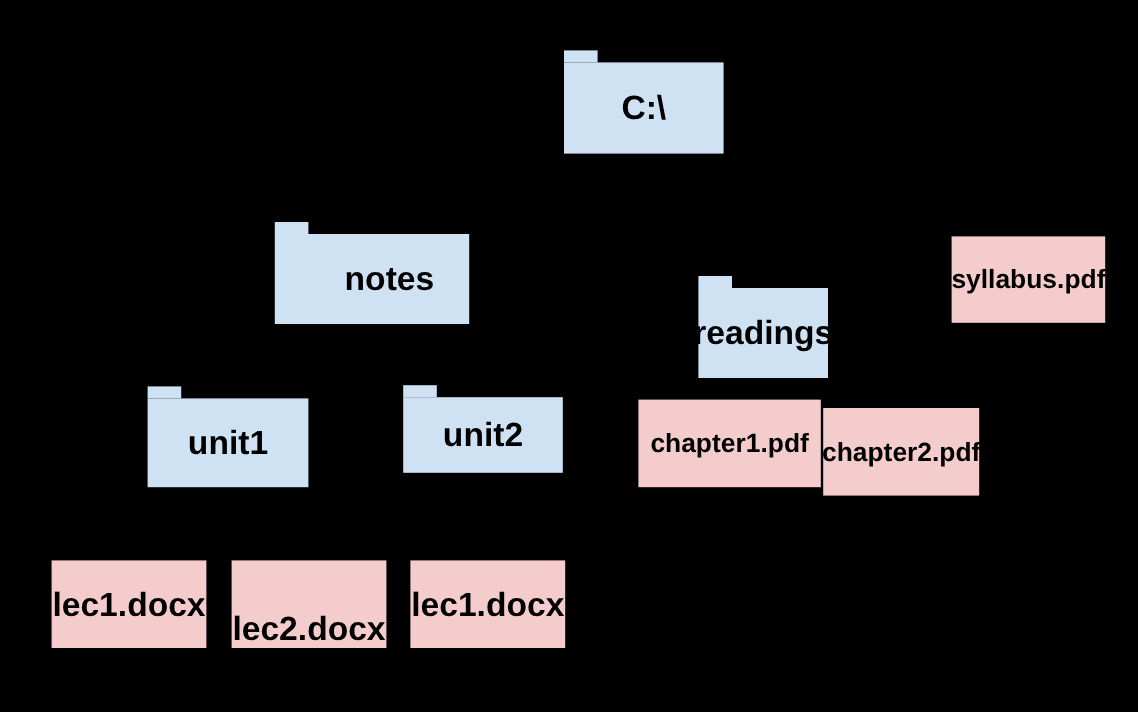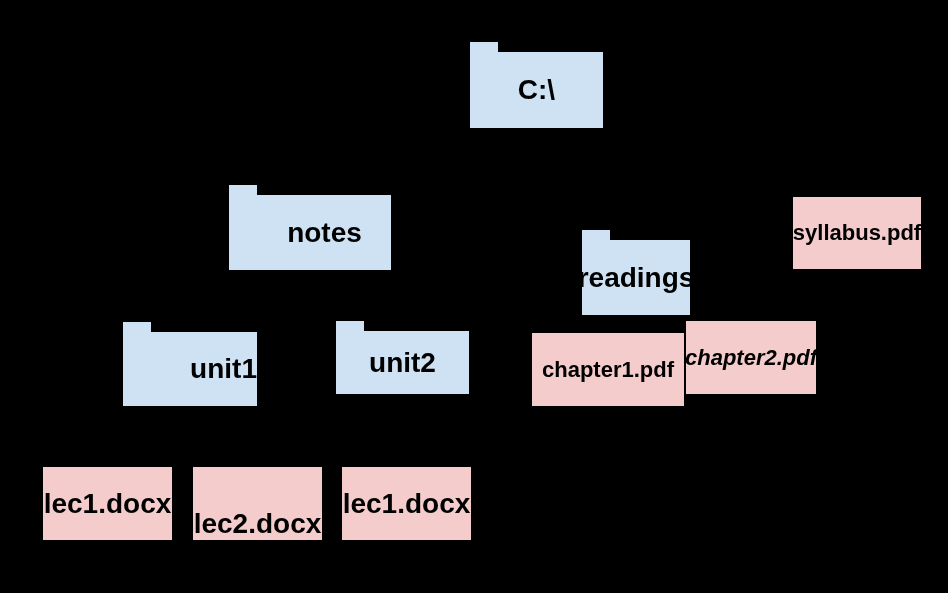--- a/index.html
+++ b/index.html
@@ -58,33 +58,33 @@
   </div>
 
   <div class="node folder fs-folder" style="left:582px; top:196px; width:108px; height:75px;margin-top:44px;">
     <span>readings</span>
   </div>
 
   <div class="node file fs-file-sm" style="left:777px; top:197px; width:128px; height:72px;">
     <span>syllabus.pdf</span>
   </div>
 
-  <div class="node folder fs-folder" style="left:123px; top:332px; width:134px; height:74px;justify-content:flex-end;">
+  <div class="node folder fs-folder" style="left:123px; top:332px; width:134px; height:74px;">
     <span>unit1</span>
   </div>
 
   <div class="node folder fs-folder" style="left:336px; top:331px; width:133px; height:63px;">
     <span>unit2</span>
   </div>
 
   <div class="node file fs-file-sm" style="left:516px; top:333px; width:152px; height:73px;">
     <span>chapter1.pdf</span>
   </div>
 
-  <div class="node file fs-file-sm" style="left:670px; top:321px; width:130px; height:73px;font-style:italic;">
+  <div class="node file fs-file-sm" style="left:670px; top:340px; width:130px; height:73px;">
     <span>chapter2.pdf</span>
   </div>
 
   <div class="node file fs-file-lg" style="left:43px; top:467px; width:129px; height:73px;">
     <span>lec1.docx</span>
   </div>
 
   <div class="node file fs-file-lg" style="left:193px; top:467px; width:129px; height:73px;align-items:flex-end;">
     <span>lec2.docx</span>
   </div>

